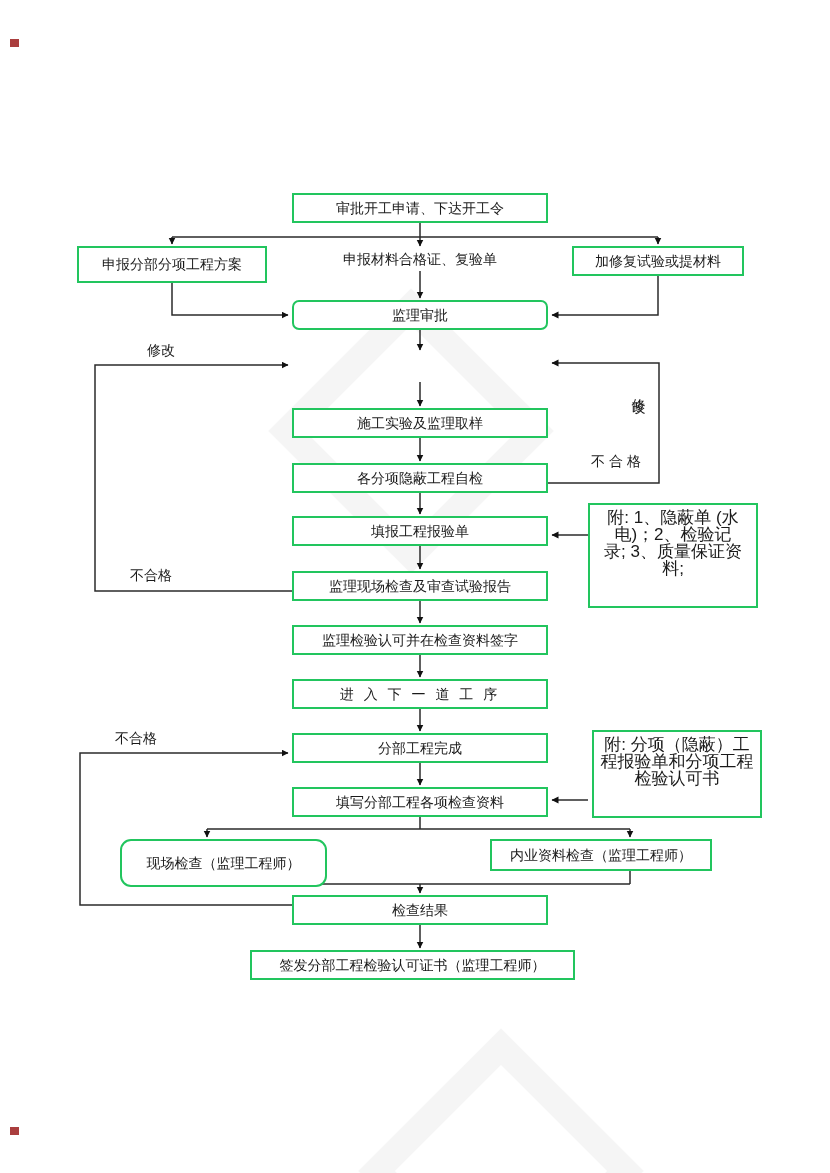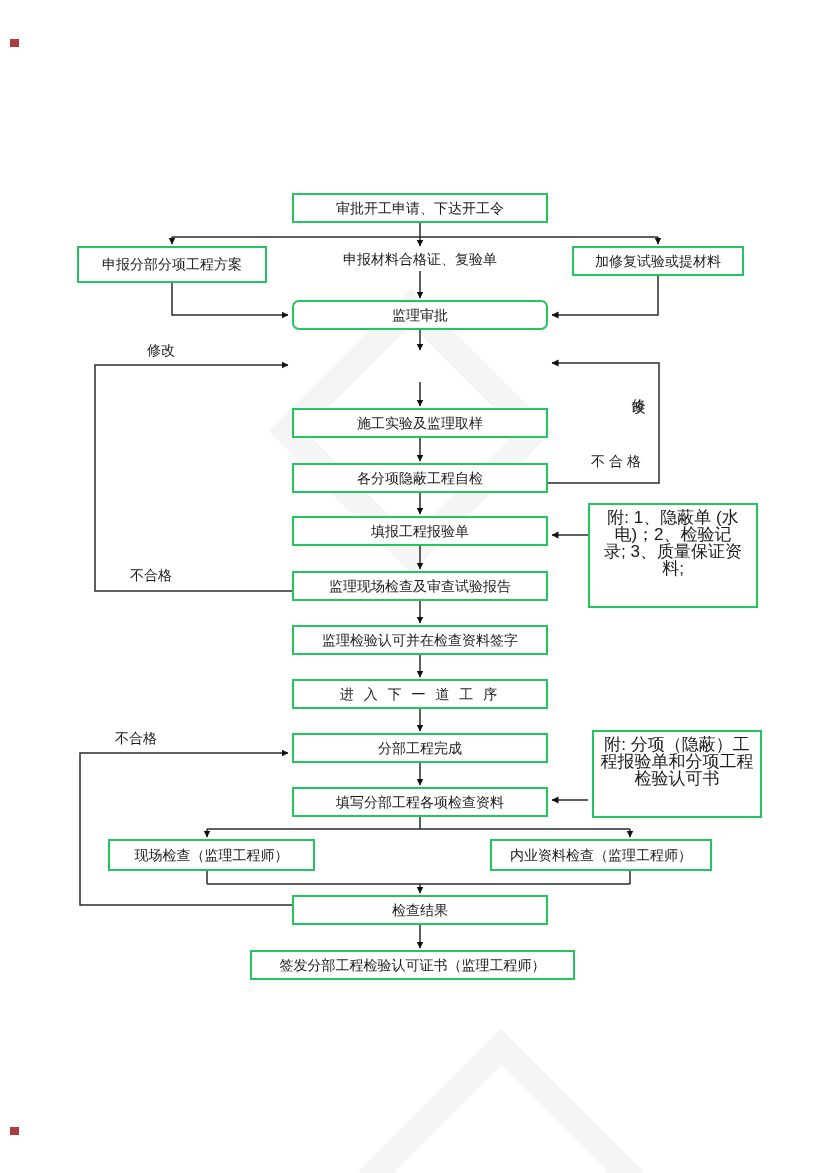--- a/index.html
+++ b/index.html
@@ -116,21 +116,21 @@
   <div class="node main" style="top:571px;">监理现场检查及审查试验报告</div>
 
   <div class="node main" style="top:625px;">监理检验认可并在检查资料签字</div>
 
   <div class="node main" style="top:679px;letter-spacing:3px;">进 入 下 一 道 工 序</div>
 
   <div class="node main" style="top:733px;">分部工程完成</div>
 
   <div class="node main" style="top:787px;">填写分部工程各项检查资料</div>
 
-  <div class="node" style="left:108px;top:839px;width:207px;height:32px;">现场检查（监理工程师）</div>
+  <div class="node" style="left:120px;top:839px;width:207px;height:48px;border-radius:11px;">现场检查（监理工程师）</div>
 
   <div class="node" style="left:490px;top:839px;width:222px;height:32px;">内业资料检查（监理工程师）</div>
 
   <div class="node main" style="top:895px;">检查结果</div>
 
   <div class="node" style="left:250px;top:950px;width:325px;height:30px;">签发分部工程检验认可证书（监理工程师）</div>
 
   <div class="node attach" style="left:588px;top:503px;width:170px;height:105px;align-items:flex-start;">附: 1、隐蔽单 (水
 电)；2、检验记
 录; 3、质量保证资

